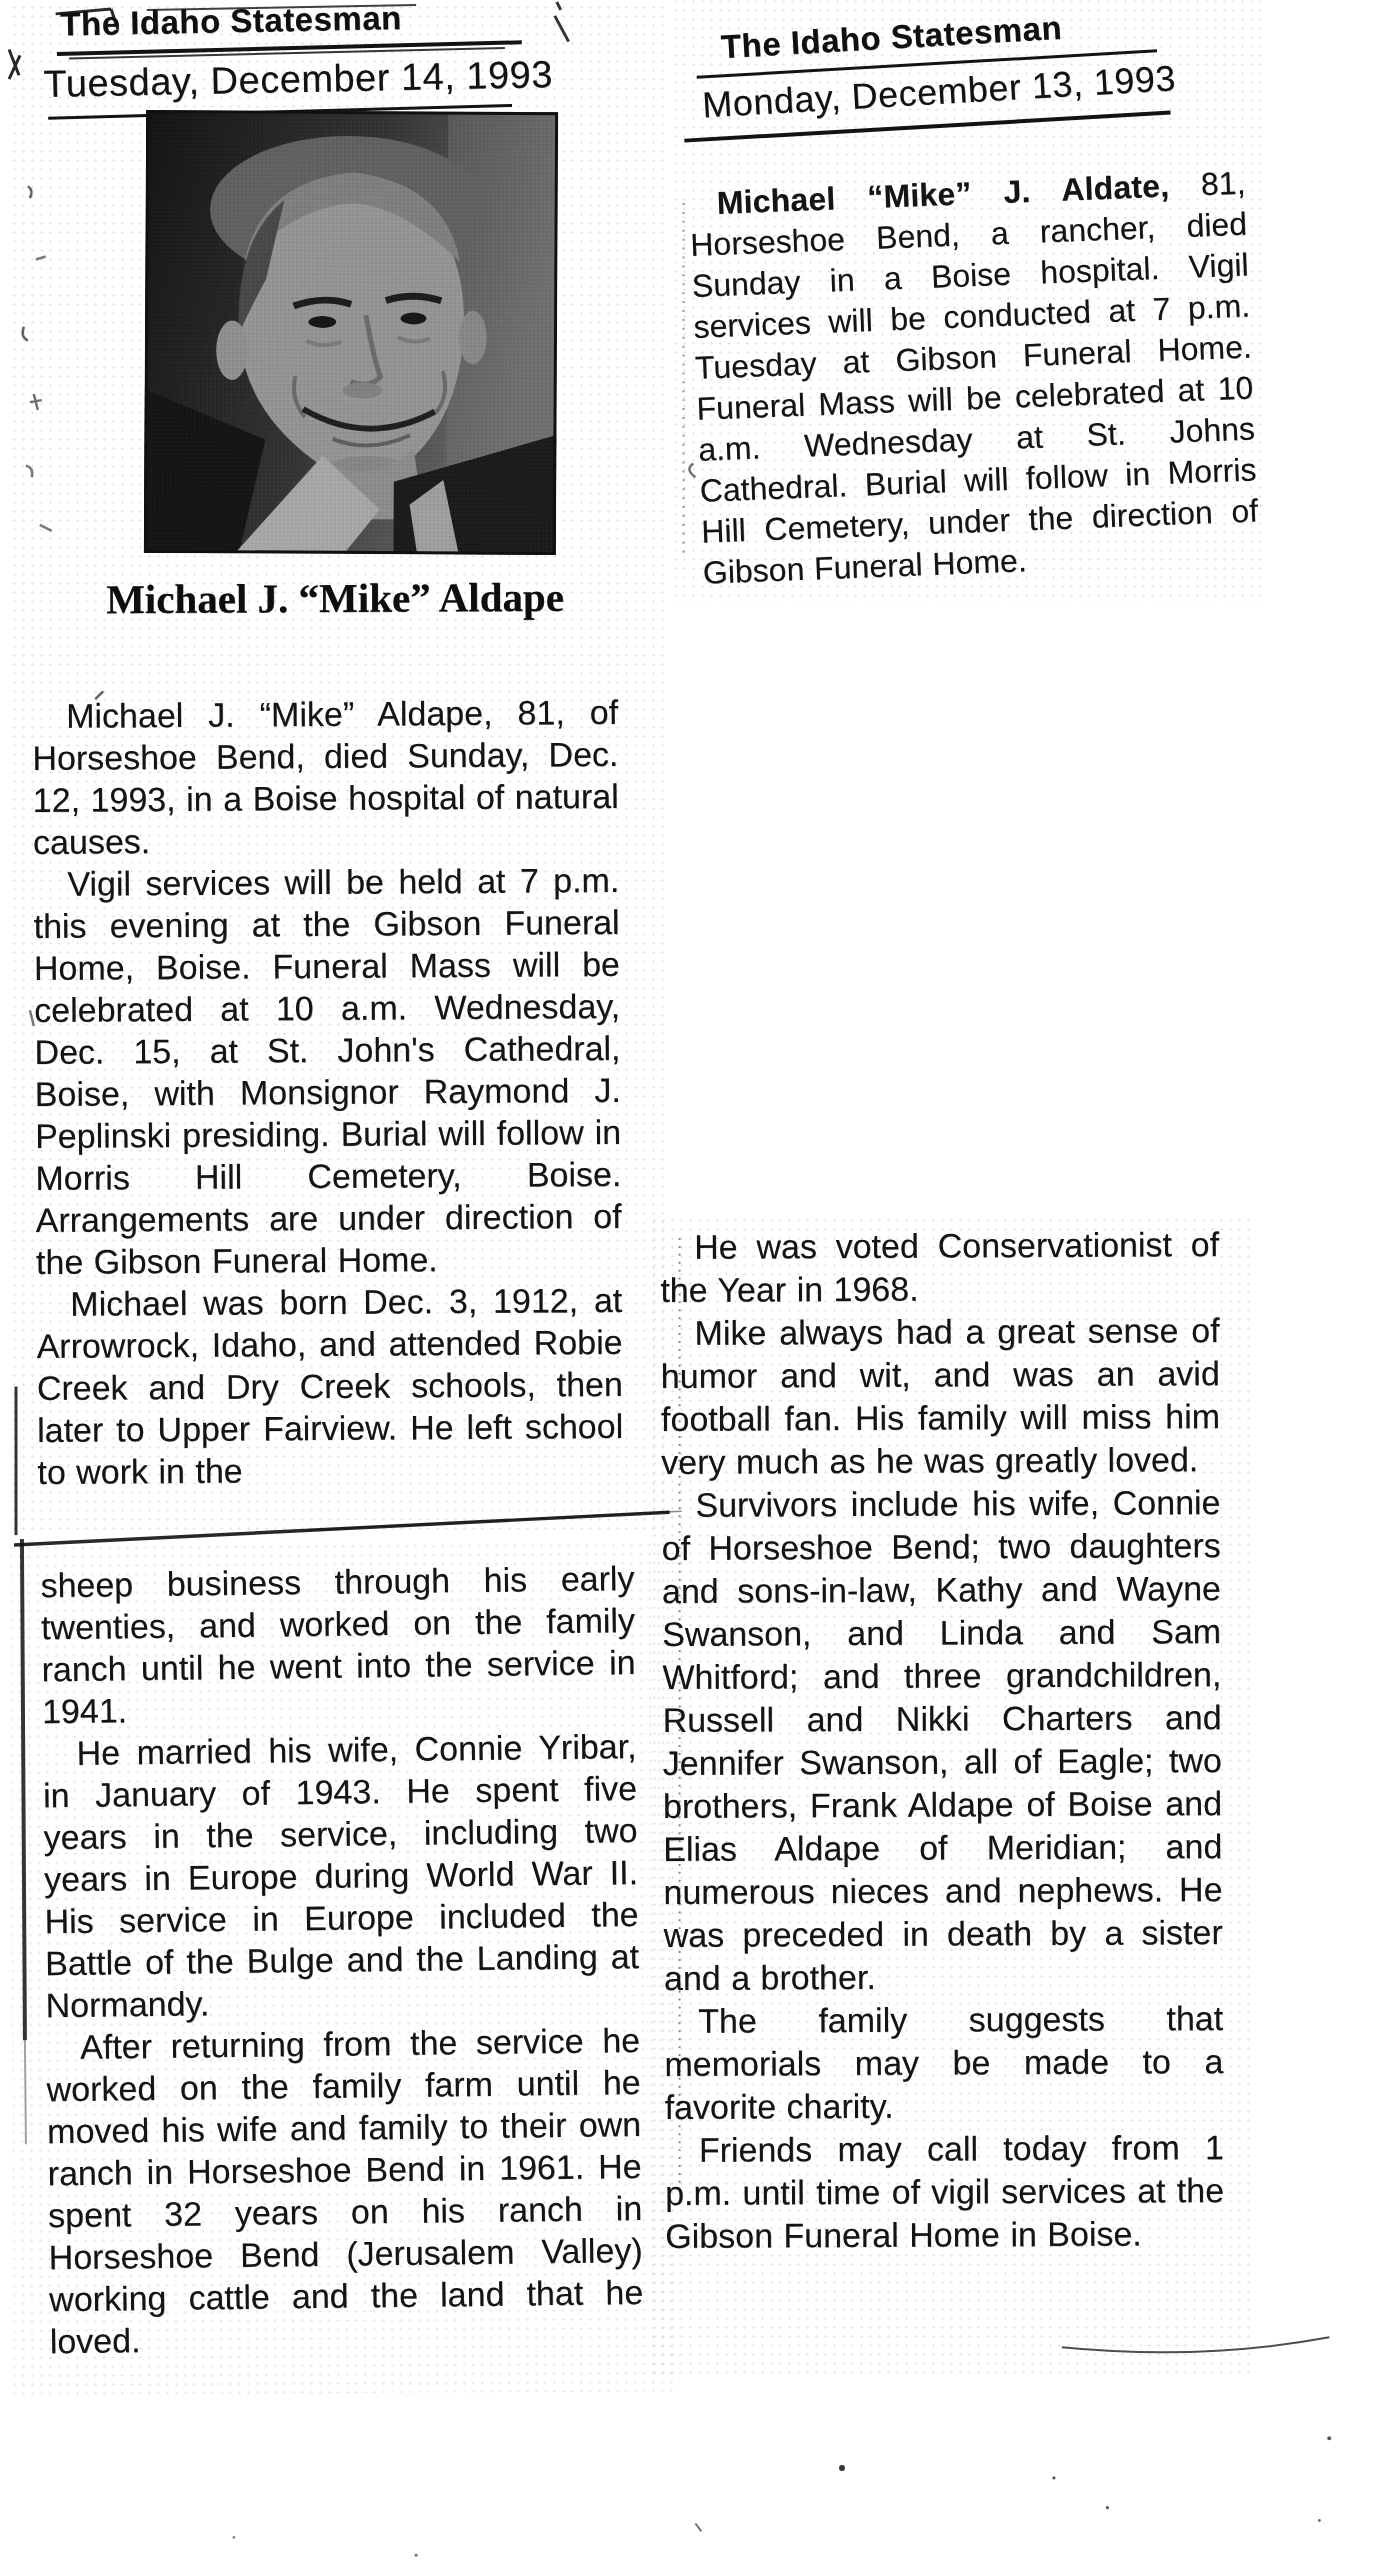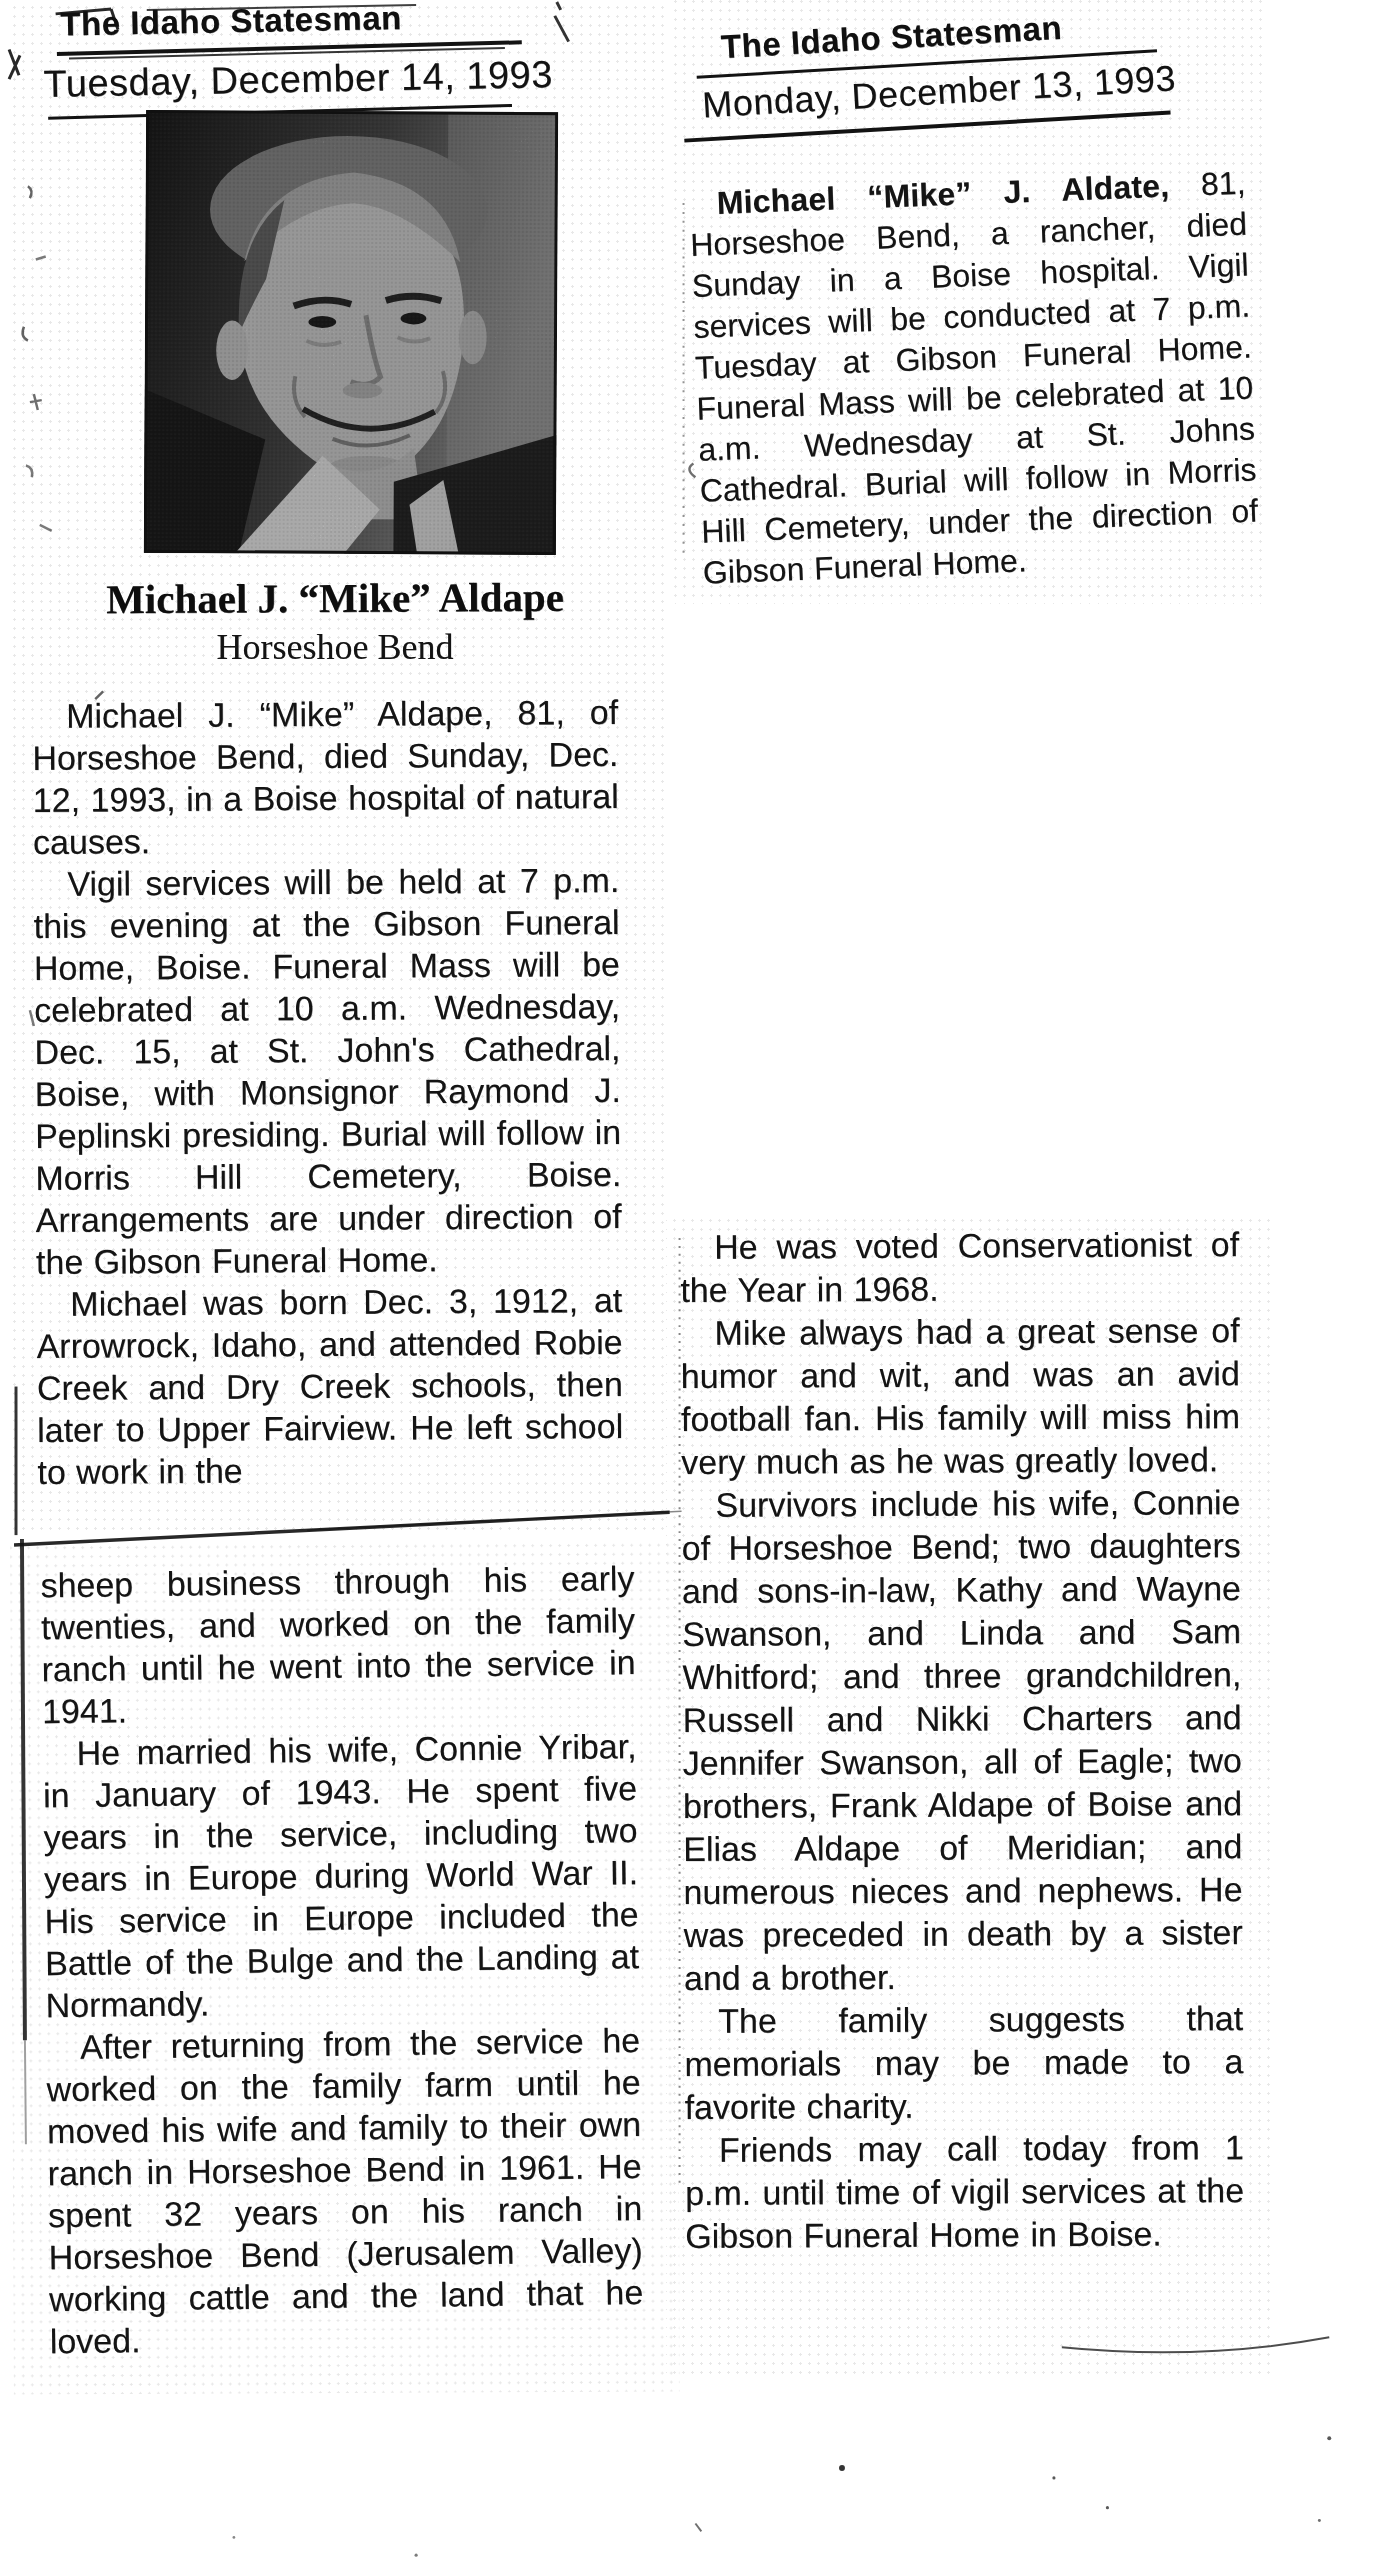--- a/index.html
+++ b/index.html
@@ -34,21 +34,21 @@
   .bodycol p{margin:0;text-align:justify;text-indent:34px;word-spacing:1px;
              text-shadow:0.3px 0.3px 0 rgba(0,0,0,.42);}
   .bodycol p.noindent{text-indent:0;}
   #lc-body-top{position:absolute;left:24px;top:695px;width:586px;font-size:34px;line-height:42px;
                transform:rotate(-.4deg);transform-origin:left top;}
   #lc-body-bottom{position:absolute;left:30px;top:22px;width:594px;font-size:34px;line-height:42px;
                transform:rotate(-.45deg);transform-origin:left top;}
 
   
   #right-strip-top{left:670px;top:0;width:598px;height:604px;background-position:1px 6px;}
-  #right-strip-bottom{left:666px;top:1214px;width:604px;height:1164px;background-position:4px 2px;}
+  #right-strip-bottom{left:646px;top:1214px;width:604px;height:1164px;background-position:4px 2px;}
 
   .rc-masthead-wrap{position:absolute;left:22px;top:30px;width:495px;transform:rotate(-3.3deg);transform-origin:left top;}
   .rc-masthead-wrap .masthead{padding-left:28px;font-size:33px;}
   .rc-rule-a{width:461px;height:3px;margin:8px 0 6px 2px;}
   .rc-masthead-wrap .dateline{font-size:36px;padding-left:6px;}
   .rc-rule-b{width:487px;height:4px;margin:11px 0 0 -14px;}
 
   #rc-article1{position:absolute;left:18px;top:184px;width:557px;font-size:32px;line-height:41px;
                transform:rotate(-2.2deg);transform-origin:left top;}
   #rc-article1 p{text-indent:28px;}
@@ -116,21 +116,20 @@
       <polygon points="252,374 416,326 416,447 252,447" fill="#282828"></polygon>
       <polygon points="92,447 180,348 238,402 202,447" fill="#f3f3f3"></polygon>
       <polygon points="268,397 302,372 318,447 276,447" fill="#e7e7e7"></polygon>
       <rect width="416" height="447" fill="url(#dots)" opacity="0.5"></rect>
       <rect width="416" height="447" filter="url(#grain)" opacity="0.3"></rect>
       <rect x="1.5" y="1.5" width="413" height="444" fill="none" stroke="#101010" stroke-width="3"></rect>
     </svg>
   </div>
 
   <div class="lc-headline">Michael J. “Mike” Aldape</div>
-  <div class="lc-subhead">Horseshoe Bend</div>
 
   <div id="lc-body-top" class="bodycol">
     <p>Michael J. “Mike” Aldape, 81, of Horseshoe Bend, died Sunday, Dec. 12, 1993, in a Boise hospital of natural causes.</p>
     <p>Vigil services will be held at 7 p.m. this evening at the Gibson Funeral Home, Boise. Funeral Mass will be celebrated at 10 a.m. Wednesday, Dec. 15, at St. John's Cathedral, Boise, with Monsignor Raymond J. Peplinski presiding. Burial will follow in Morris Hill Cemetery, Boise. Arrangements are under direction of the Gibson Funeral Home.</p>
     <p>Michael was born Dec. 3, 1912, at Arrowrock, Idaho, and attended Robie Creek and Dry Creek schools, then later to Upper Fairview. He left school to work in the</p>
   </div>
 </div>
 
 <div id="left-strip-bottom" class="strip paper">
   <div id="lc-body-bottom" class="bodycol">

